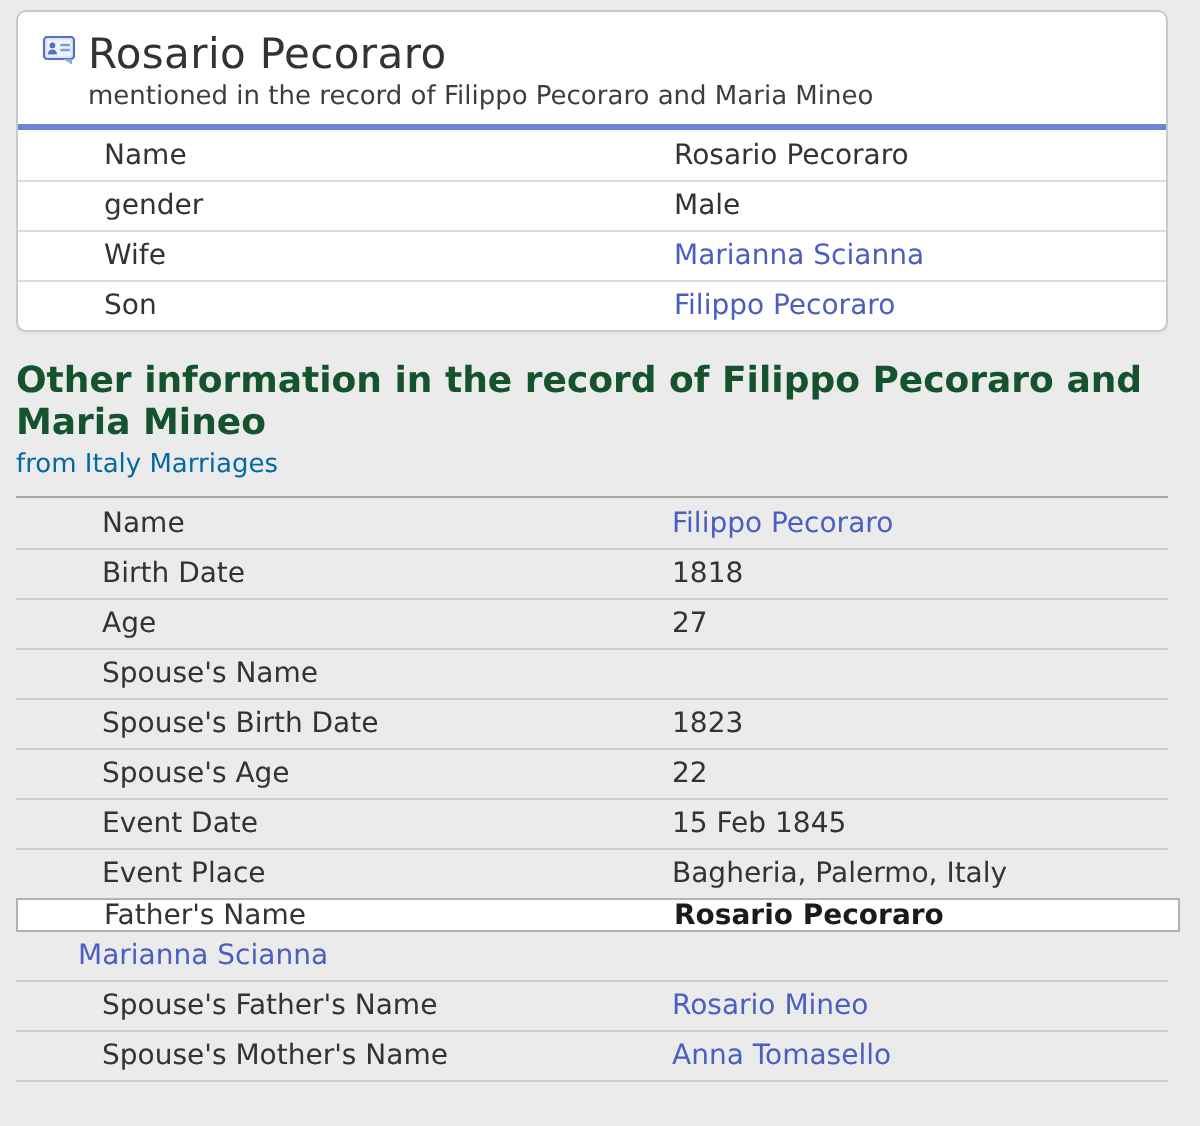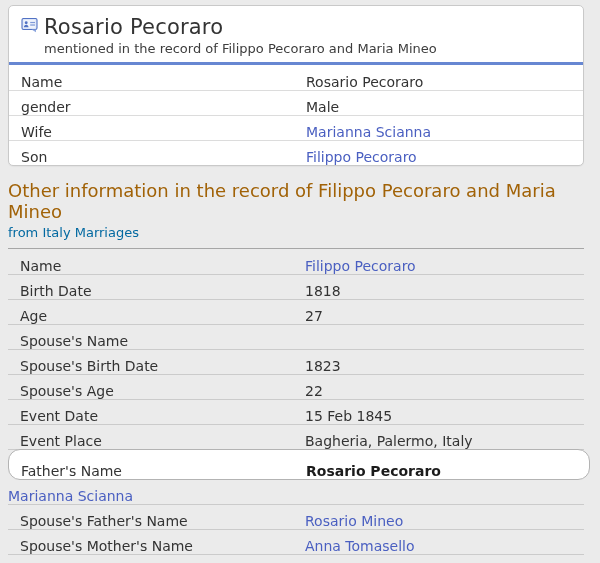--- a/index.html
+++ b/index.html
@@ -29,50 +29,50 @@
   .card-icon{flex-shrink:0;margin-top:4px;line-height:0;}
   .card-titles h1{
     margin:0;font-size:21px;font-weight:400;color:#333;line-height:26px;
     letter-spacing:0.2px;
   }
   .card-titles .subtitle{
     font-size:13px;color:#3d3d3d;margin-top:1px;line-height:16px;
   }
   .accent-bar{height:3px;background:var(--accent);}
   .row{
-    display:flex;align-items:flex-end;
-    height:25px;box-sizing:border-box;
+    display:flex;align-items:center;
+    height:25px;box-sizing:border-box;padding-left:31px;
   }
   .row-label{
     width:285px;padding-left:12px;flex-shrink:0;
     color:#333;white-space:nowrap;
   }
   .row-value{white-space:nowrap;}
   a.row-value{color:var(--link);text-decoration:none;cursor:pointer;}
   .card-rows .row + .row{border-top:1px solid #dcdcdc;}
   .section-heading{
     margin:14px 16px 0 8px;
-    font-size:18px;font-weight:400;color:#a16207;line-height:21px;
+    font-size:18px;font-weight:700;color:#14532d;line-height:21px;
   }
   .section-source{
     margin:3px 16px 0 8px;
     font-size:13px;color:#0369a1;line-height:16px;
   }
   .section-rule{
     border:none;border-top:1px solid #a6a6a6;
     margin:7px 16px 0 8px;
   }
   .other-rows{margin:1px 16px 0 8px;}
   .other-rows .row{border-bottom:1px solid #cbcbcb;}
   .other-rows .row.highlight{
     background:#fff;
     border:1px solid #b3b3b3;
-    border-radius:12px;
+    border-radius:0;
     margin:-1px -6px 0 0;
-    height:31px;
+    height:17px;
   }
   .row.highlight .row-value{font-weight:bold;color:#1b1b1b;}
 </style>
 </head>
 <body>
 
 <div class="card">
   <div class="card-header">
     <span class="card-icon">
       <svg width="17" height="15" viewBox="0 0 17 15">

